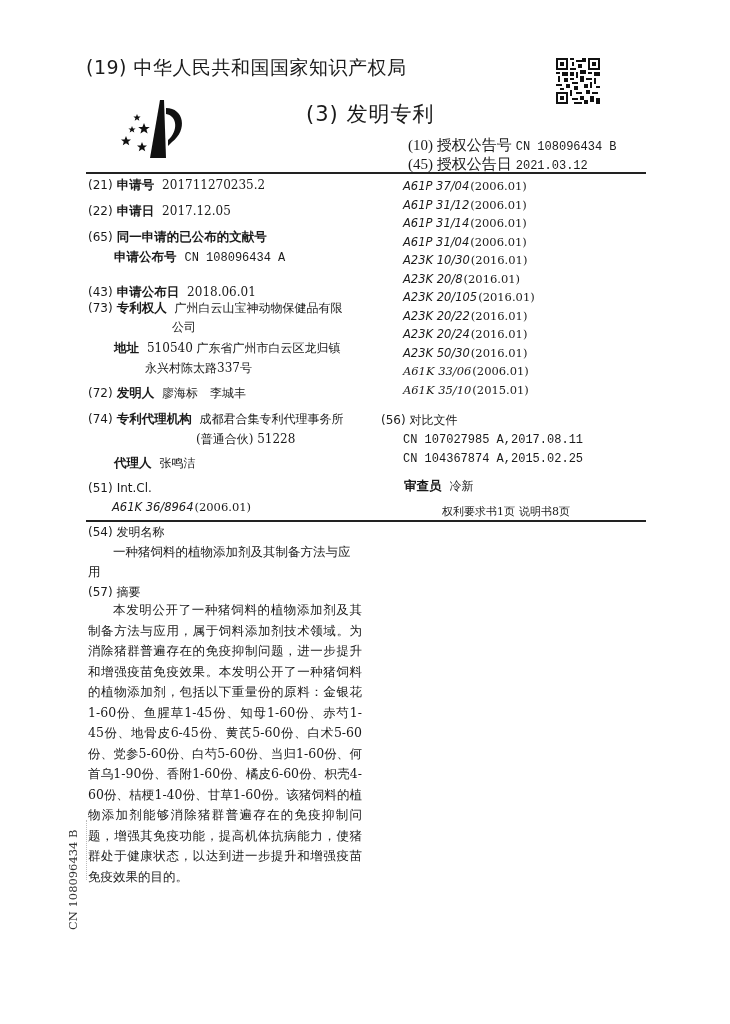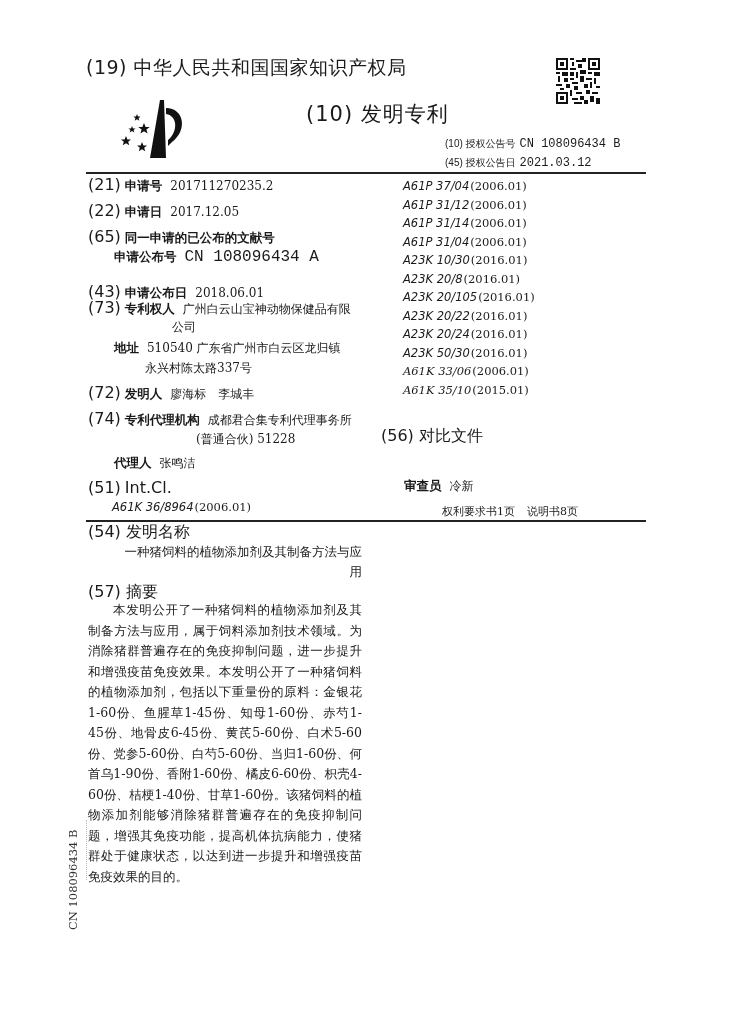--- a/index.html
+++ b/index.html
@@ -8,50 +8,50 @@
       font-family: "DejaVu Serif", "Liberation Serif", serif; color: #1a1a1a;
     }
     .abs { position: absolute; }
     .sans { font-family: "DejaVu Sans", "Liberation Sans", sans-serif; }
     .serif { font-family: "DejaVu Serif", "Liberation Serif", serif; }
     .office { left: 86px; top: 55px; font-size: 19px; letter-spacing: 0.5px; text-align: center; }
     .doctype { left: 306px; top: 100px; font-size: 21px; letter-spacing: 1px; }
     .qr { left: 556px; top: 58px; width: 44px; height: 46px; }
     .logo { left: 112px; top: 96px; width: 80px; height: 66px; }
     .pub-line { left: 408px; font-size: 12px; white-space: nowrap; }
-    .pub-line .lbl { font-family: Liberation Sans, sans-serif; font-size: 10px; margin-left: 37px; }
+    .pub-line .lbl { font-family: Liberation Serif, serif; font-size: 15px; }
     .pub-line .val { font-family: "Liberation Mono", "DejaVu Sans Mono", monospace; font-size: 12px; margin-left: 4px; }
     .rule { left: 86px; width: 560px; height: 2px; background: #222; }
     .rule.thin { height: 1.5px; }
     .field { font-size: 12.5px; white-space: nowrap; line-height: 18px; }
-    .field .num { font-family: "DejaVu Sans", "Liberation Sans", sans-serif; font-size: 16px; }
+    .field .num { font-family: "DejaVu Sans", "Liberation Sans", sans-serif; font-size: 12px; }
     .field .lbl { font-family: "DejaVu Sans", "Liberation Sans", sans-serif; font-weight: bold; font-size: 12.5px; }
     .field .val { font-family: "DejaVu Serif", "Liberation Serif", serif; font-size: 12px; margin-left: 4px; }
-    .field .mono { font-family: "Liberation Mono", "DejaVu Sans Mono", monospace; font-size: 16px; margin-left: 4px; }
+    .field .mono { font-family: "Liberation Mono", "DejaVu Sans Mono", monospace; font-size: 12px; margin-left: 4px; }
     .ipc { font-size: 12px; white-space: nowrap; line-height: 18.5px; }
     .ipc .code { font-family: "DejaVu Sans", "Liberation Sans", sans-serif; font-style: italic; font-size: 11.5px; }
     .ipc .code.serifcode { font-family: "DejaVu Serif", "Liberation Serif", serif; }
     .ipc .ver { font-family: "DejaVu Serif", "Liberation Serif", serif; font-size: 11.5px; margin-left: 1px; }
     .cite { font-family: "Liberation Mono", "DejaVu Sans Mono", monospace; font-size: 12px; line-height: 19px; white-space: nowrap; }
     .pages { font-size: 11px; white-space: nowrap; }
-    .pages span + span { margin-left: 12px; }
+    .pages span + span { margin-left: 4px; }
     .abstract { left: 88px; top: 600px; width: 274px; font-size: 12.5px; line-height: 20.5px; text-align: justify; text-indent: 2em; }
-    .title-text { left: 88px; top: 542px; width: 274px; font-size: 12.5px; line-height: 20px; text-indent: 2em; text-align: right; }
+    .title-text { left: 88px; top: 542px; width: 274px; font-size: 12.5px; line-height: 20px; text-indent: 2em; }
     .side-number { left: 64px; top: 820px; width: 20px; height: 100px; }
     .side-number span {
       position: absolute; left: 0; top: 0; transform-origin: 0 0; transform: rotate(-90deg) translate(-110px, 2px);
       font-family: "DejaVu Serif", "Liberation Serif", serif; font-size: 11.5px; white-space: nowrap; color: #333;
     }
     .dots { left: 86px; top: 820px; width: 1px; height: 60px; border-left: 1px dotted #bbb; }
   </style>
 </head>
 <body>
 
 <div class="abs office sans">(19) 中华人民共和国国家知识产权局</div>
-<div class="abs doctype sans">(10) 发明专利</div>
+<div class="abs doctype sans">(3) 发明专利</div>
 
 <div class="abs logo">
   <svg width="80" height="66" viewBox="0 0 80 66">
     <g fill="#111">
       <polygon points="14,40 15.4,43.5 19,43.5 16.2,45.8 17.2,49.3 14,47.2 10.8,49.3 11.8,45.8 9,43.5 12.6,43.5"></polygon>
       <polygon points="25,18 26,20.6 28.6,20.6 26.6,22.2 27.3,24.8 25,23.3 22.7,24.8 23.4,22.2 21.4,20.6 24,20.6"></polygon>
       <polygon points="32,27 33.6,31 37.8,31 34.4,33.6 35.6,37.6 32,35.2 28.4,37.6 29.6,33.6 26.2,31 30.4,31"></polygon>
       <polygon points="20,30 21,32.4 23.6,32.4 21.6,34 22.3,36.6 20,35.1 17.7,36.6 18.4,34 16.4,32.4 19,32.4"></polygon>
       <polygon points="30,46 31.4,49.5 35,49.5 32.2,51.8 33.2,55.3 30,53.2 26.8,55.3 27.8,51.8 25,49.5 28.6,49.5"></polygon>
       <polygon points="38,62 48,4 52,4 54,62"></polygon>
@@ -193,24 +193,26 @@
   <div class="ipc"><span class="code">A23K 10/30</span><span class="ver">(2016.01)</span></div>
   <div class="ipc"><span class="code">A23K 20/8</span><span class="ver">(2016.01)</span></div>
   <div class="ipc"><span class="code">A23K 20/105</span><span class="ver">(2016.01)</span></div>
   <div class="ipc"><span class="code">A23K 20/22</span><span class="ver">(2016.01)</span></div>
   <div class="ipc"><span class="code">A23K 20/24</span><span class="ver">(2016.01)</span></div>
   <div class="ipc"><span class="code">A23K 50/30</span><span class="ver">(2016.01)</span></div>
   <div class="ipc"><span class="code serifcode">A61K 33/06</span><span class="ver">(2006.01)</span></div>
   <div class="ipc"><span class="code serifcode">A61K 35/10</span><span class="ver">(2015.01)</span></div>
 </div>
 
-<div class="abs field" style="left:381px; top:427px;">
+<div class="abs field" style="left:381px; top:411px;">
   <span class="num">(56) 对比文件</span>
 </div>
 <div class="abs" style="left:403px; top:431px;">
+  <div class="cite">CN 107027985 A,2017.08.11</div>
+  <div class="cite">CN 104367874 A,2015.02.25</div>
 </div>
 <div class="abs field" style="left:404px; top:477px;">
   <span class="lbl">审查员</span>
   <span class="val">冷新</span>
 </div>
 <div class="abs pages" style="left:442px; top:504px;">
   <span>权利要求书1页</span><span>说明书8页</span>
 </div>
 
 <div class="abs rule thin" style="top:520px;"></div>

